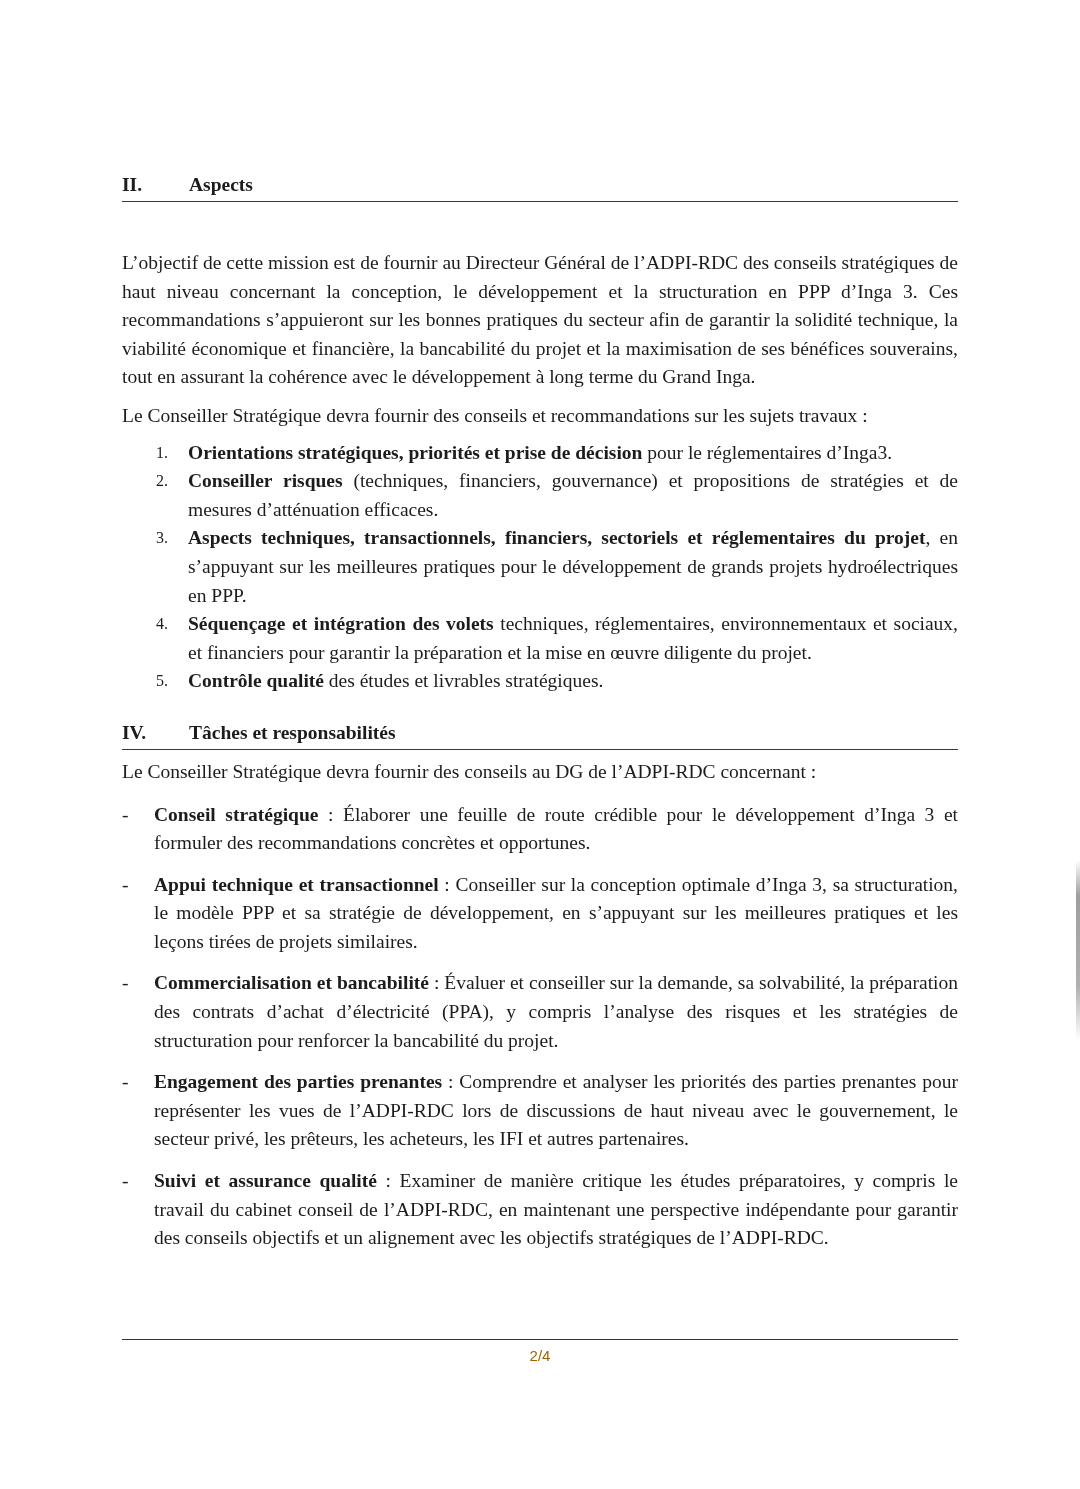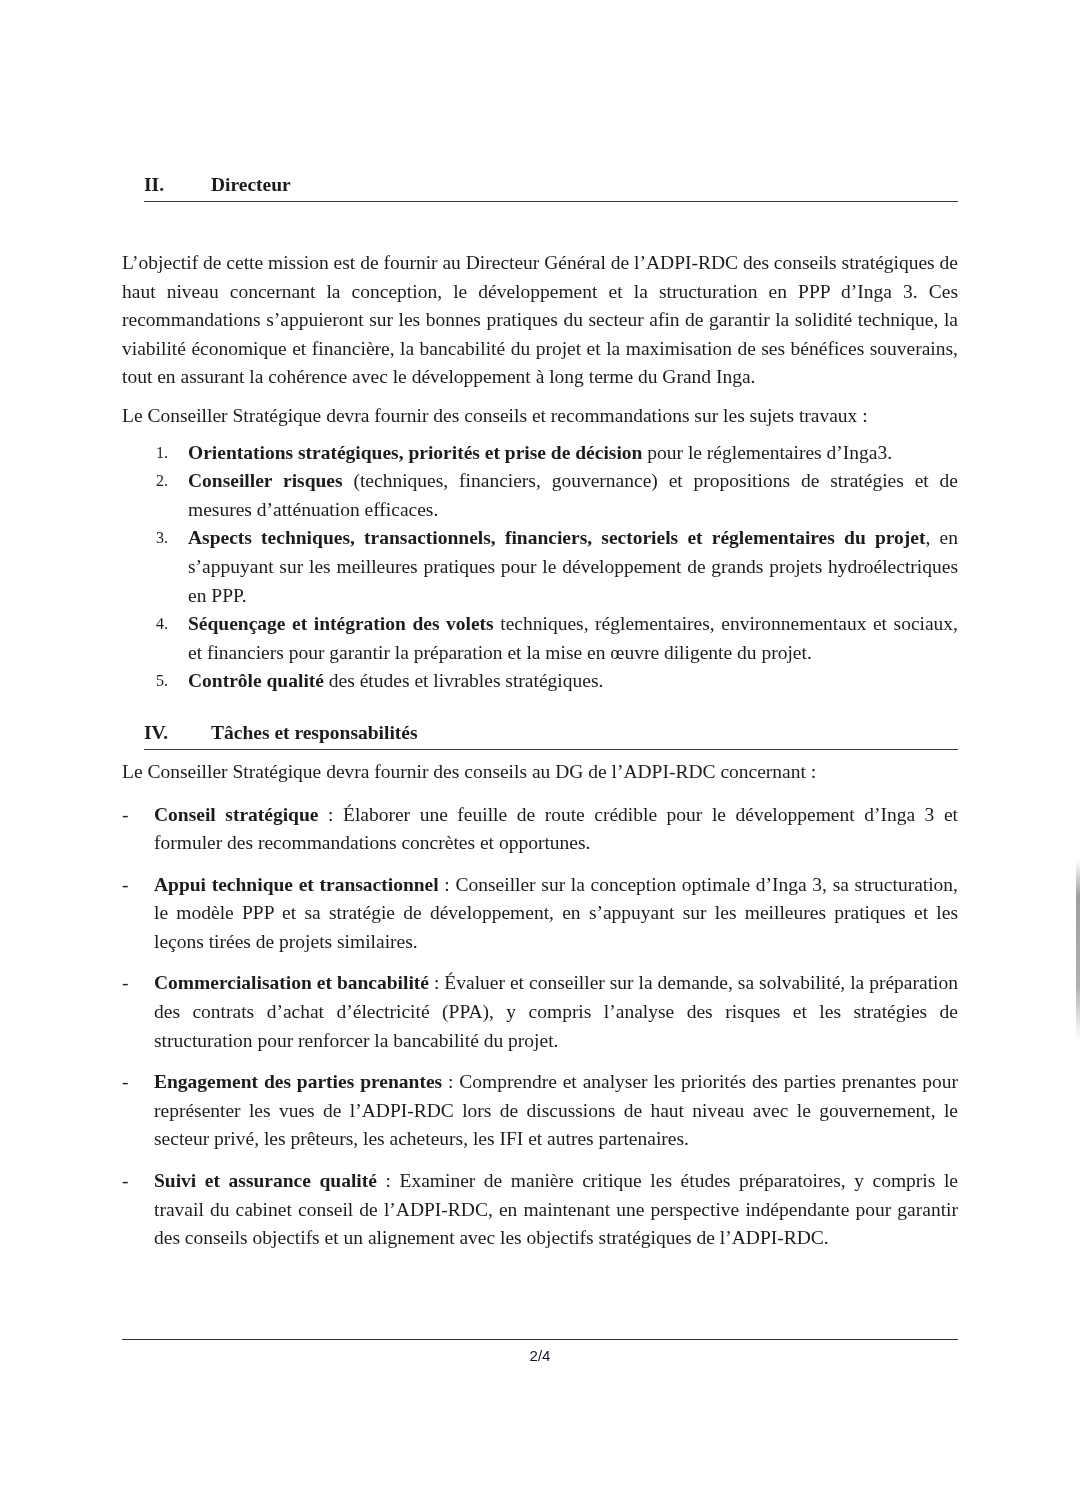--- a/index.html
+++ b/index.html
@@ -31,21 +31,20 @@
     }
     .section-heading {
       display: flex;
       align-items: baseline;
       font-weight: bold;
       font-size: 19.5px;
       line-height: 26px;
       padding-bottom: 3px;
       border-bottom: 1.5px solid #3a3a3a;
       margin-bottom: 8px;
-      margin-left: 22px;
     }
     .section-heading .num {
       width: 67px;
       flex: 0 0 67px;
     }
     .para {
       font-size: 19.5px;
       line-height: 28.6px;
       text-align: justify;
       margin: 0;
@@ -99,36 +98,36 @@
       border-top: 1.2px solid #333;
     }
     .footer-page {
       position: absolute;
       top: 1347px;
       left: 0;
       width: 1080px;
       text-align: center;
       font-family: "Liberation Sans", "DejaVu Sans", sans-serif;
       font-size: 15px;
-      color: #0f172a;
+      color: #a16207;
     }
   </style>
 </head>
 <body>
 
 <div class="page">
 
   <div class="scan-edge"></div>
 
   <div class="content">
 
     <section id="sec-objectif">
       <div class="section-heading">
         <span class="num">II.</span>
-        <span class="title">Directeur</span>
+        <span class="title">Aspects</span>
       </div>
       <p class="para">L’objectif de cette mission est de fournir au Directeur Général de l’ADPI-RDC des conseils stratégiques de haut niveau concernant la conception, le développement et la structuration en PPP d’Inga 3. Ces recommandations s’appuieront sur les bonnes pratiques du secteur afin de garantir la solidité technique, la viabilité économique et financière, la bancabilité du projet et la maximisation de ses bénéfices souverains, tout en assurant la cohérence avec le développement à long terme du Grand Inga.</p>
     </section>
 
     <section id="sec-portee">
       <p class="para intro">Le Conseiller Stratégique devra fournir des conseils et recommandations sur les sujets travaux :</p>
       <ol class="numbered">
         <li>
           <span class="marker">1.</span>
           <span class="body"><b>Orientations stratégiques, priorités et prise de décision</b><span> pour le réglementaires d’Inga3.</span></span>

